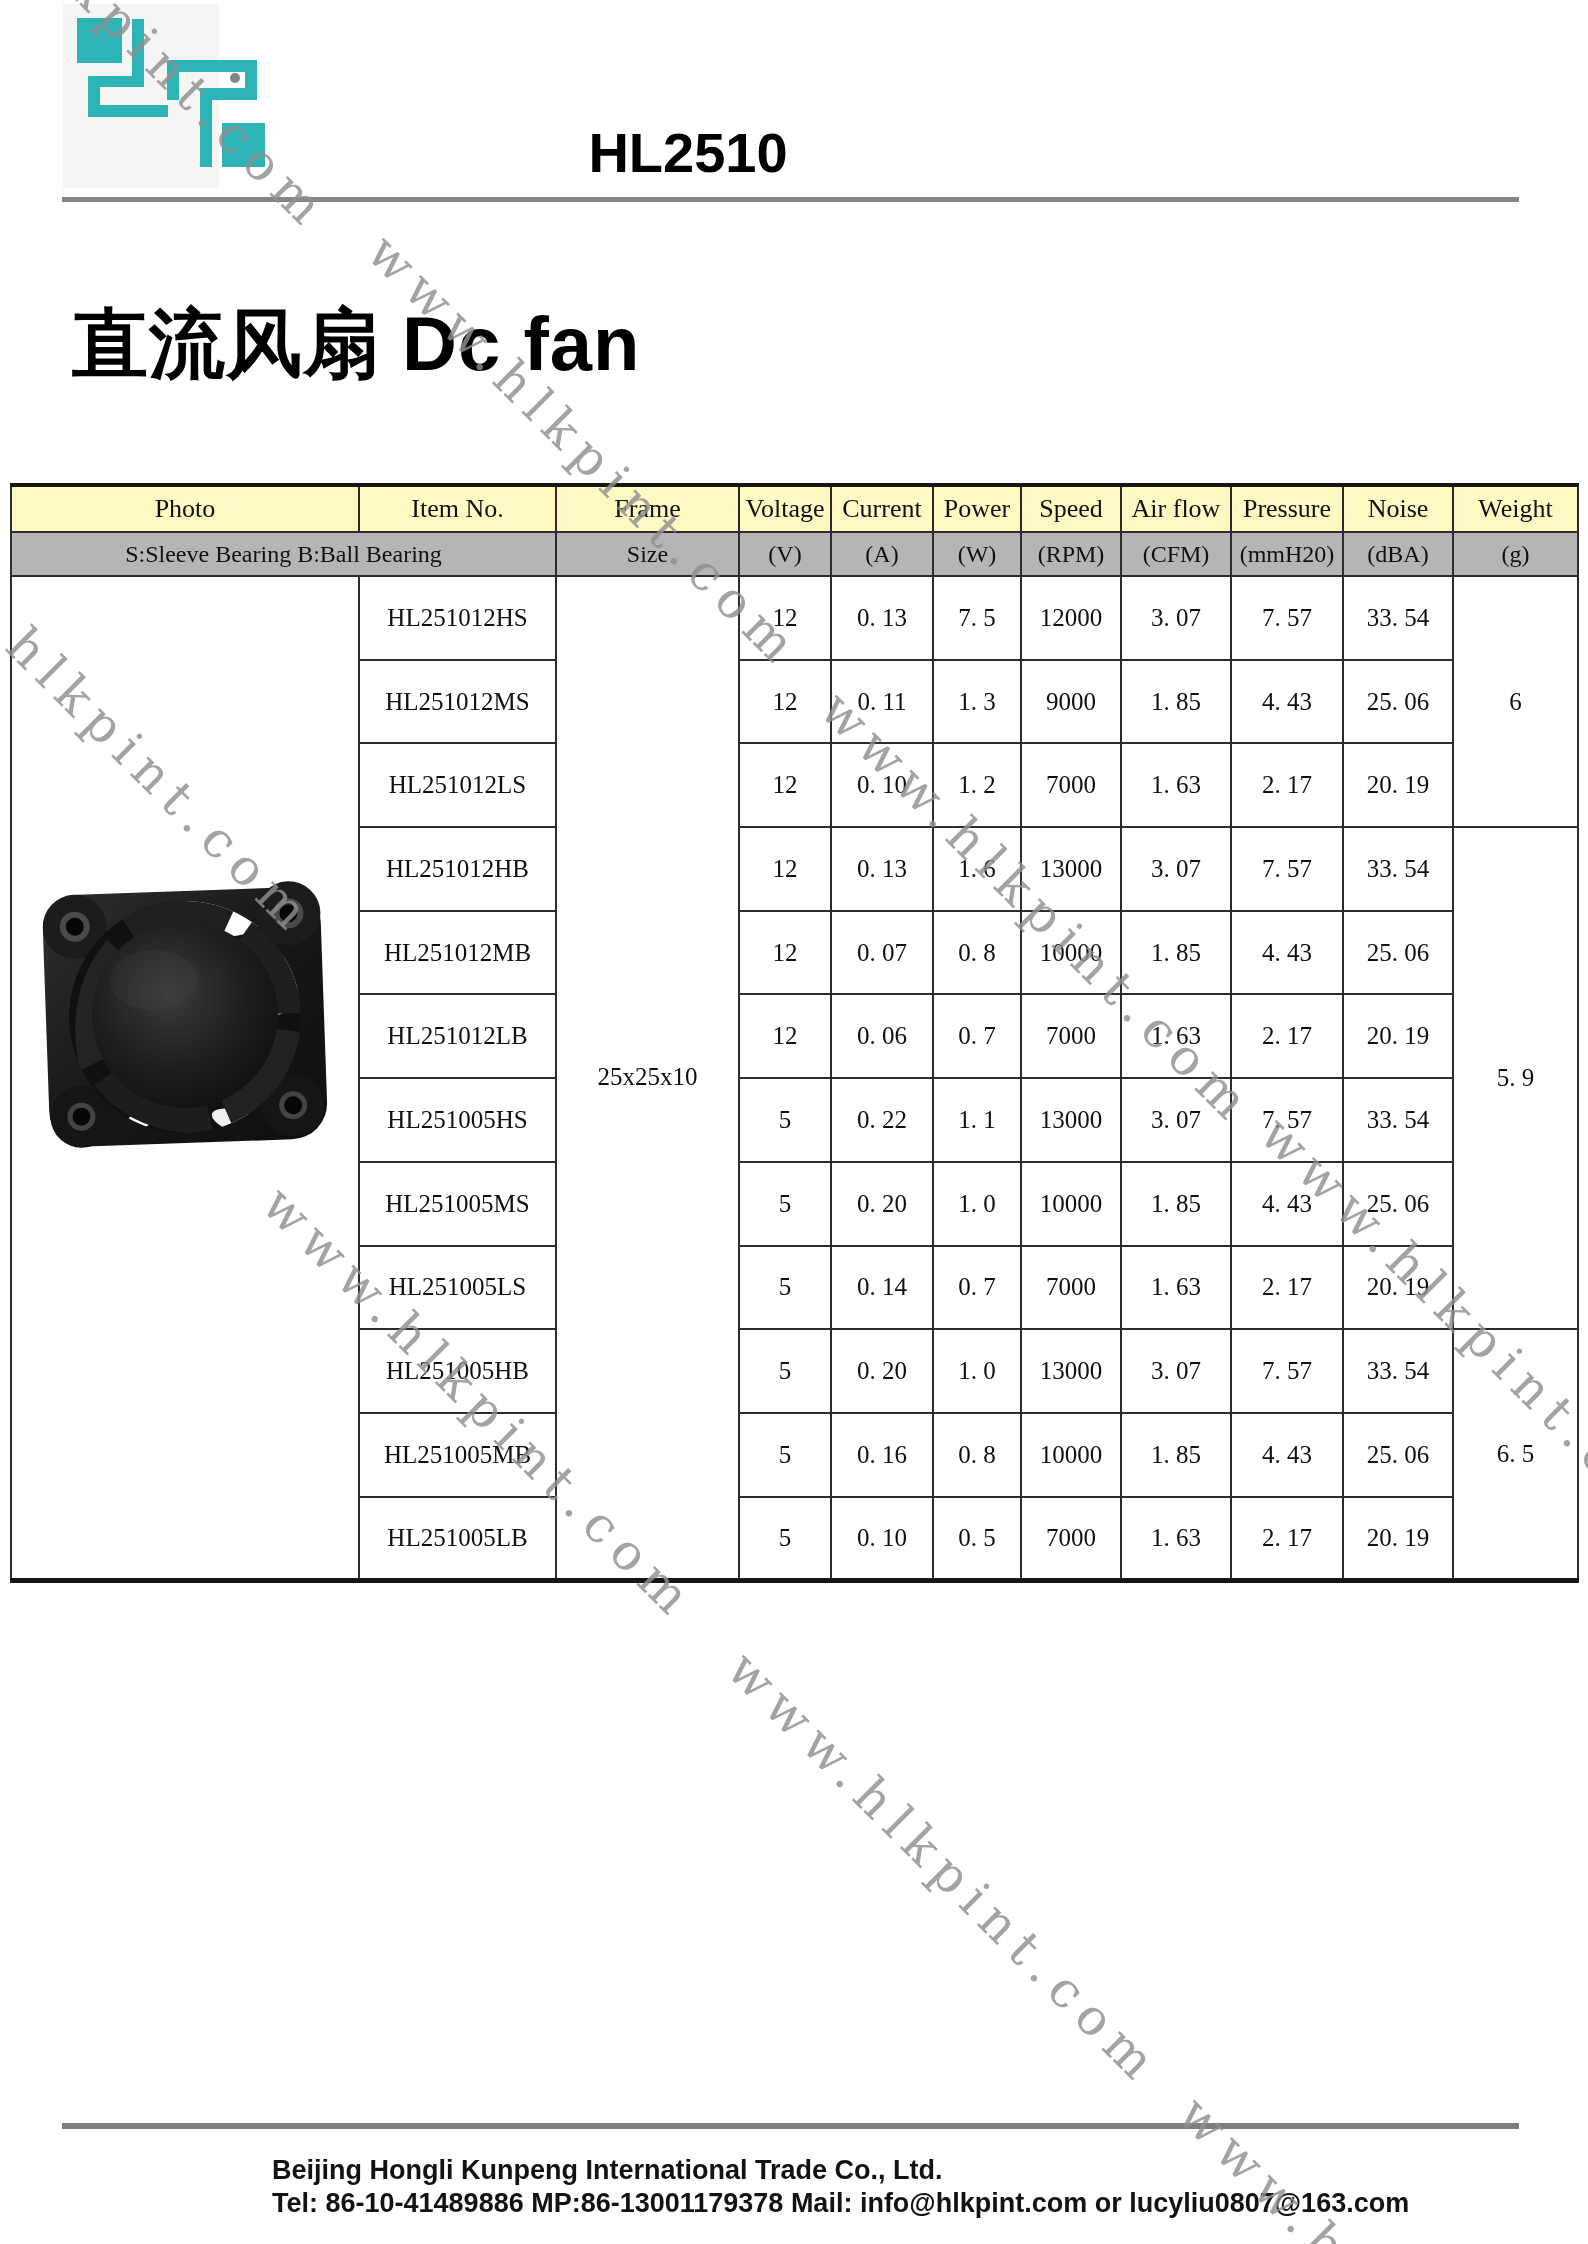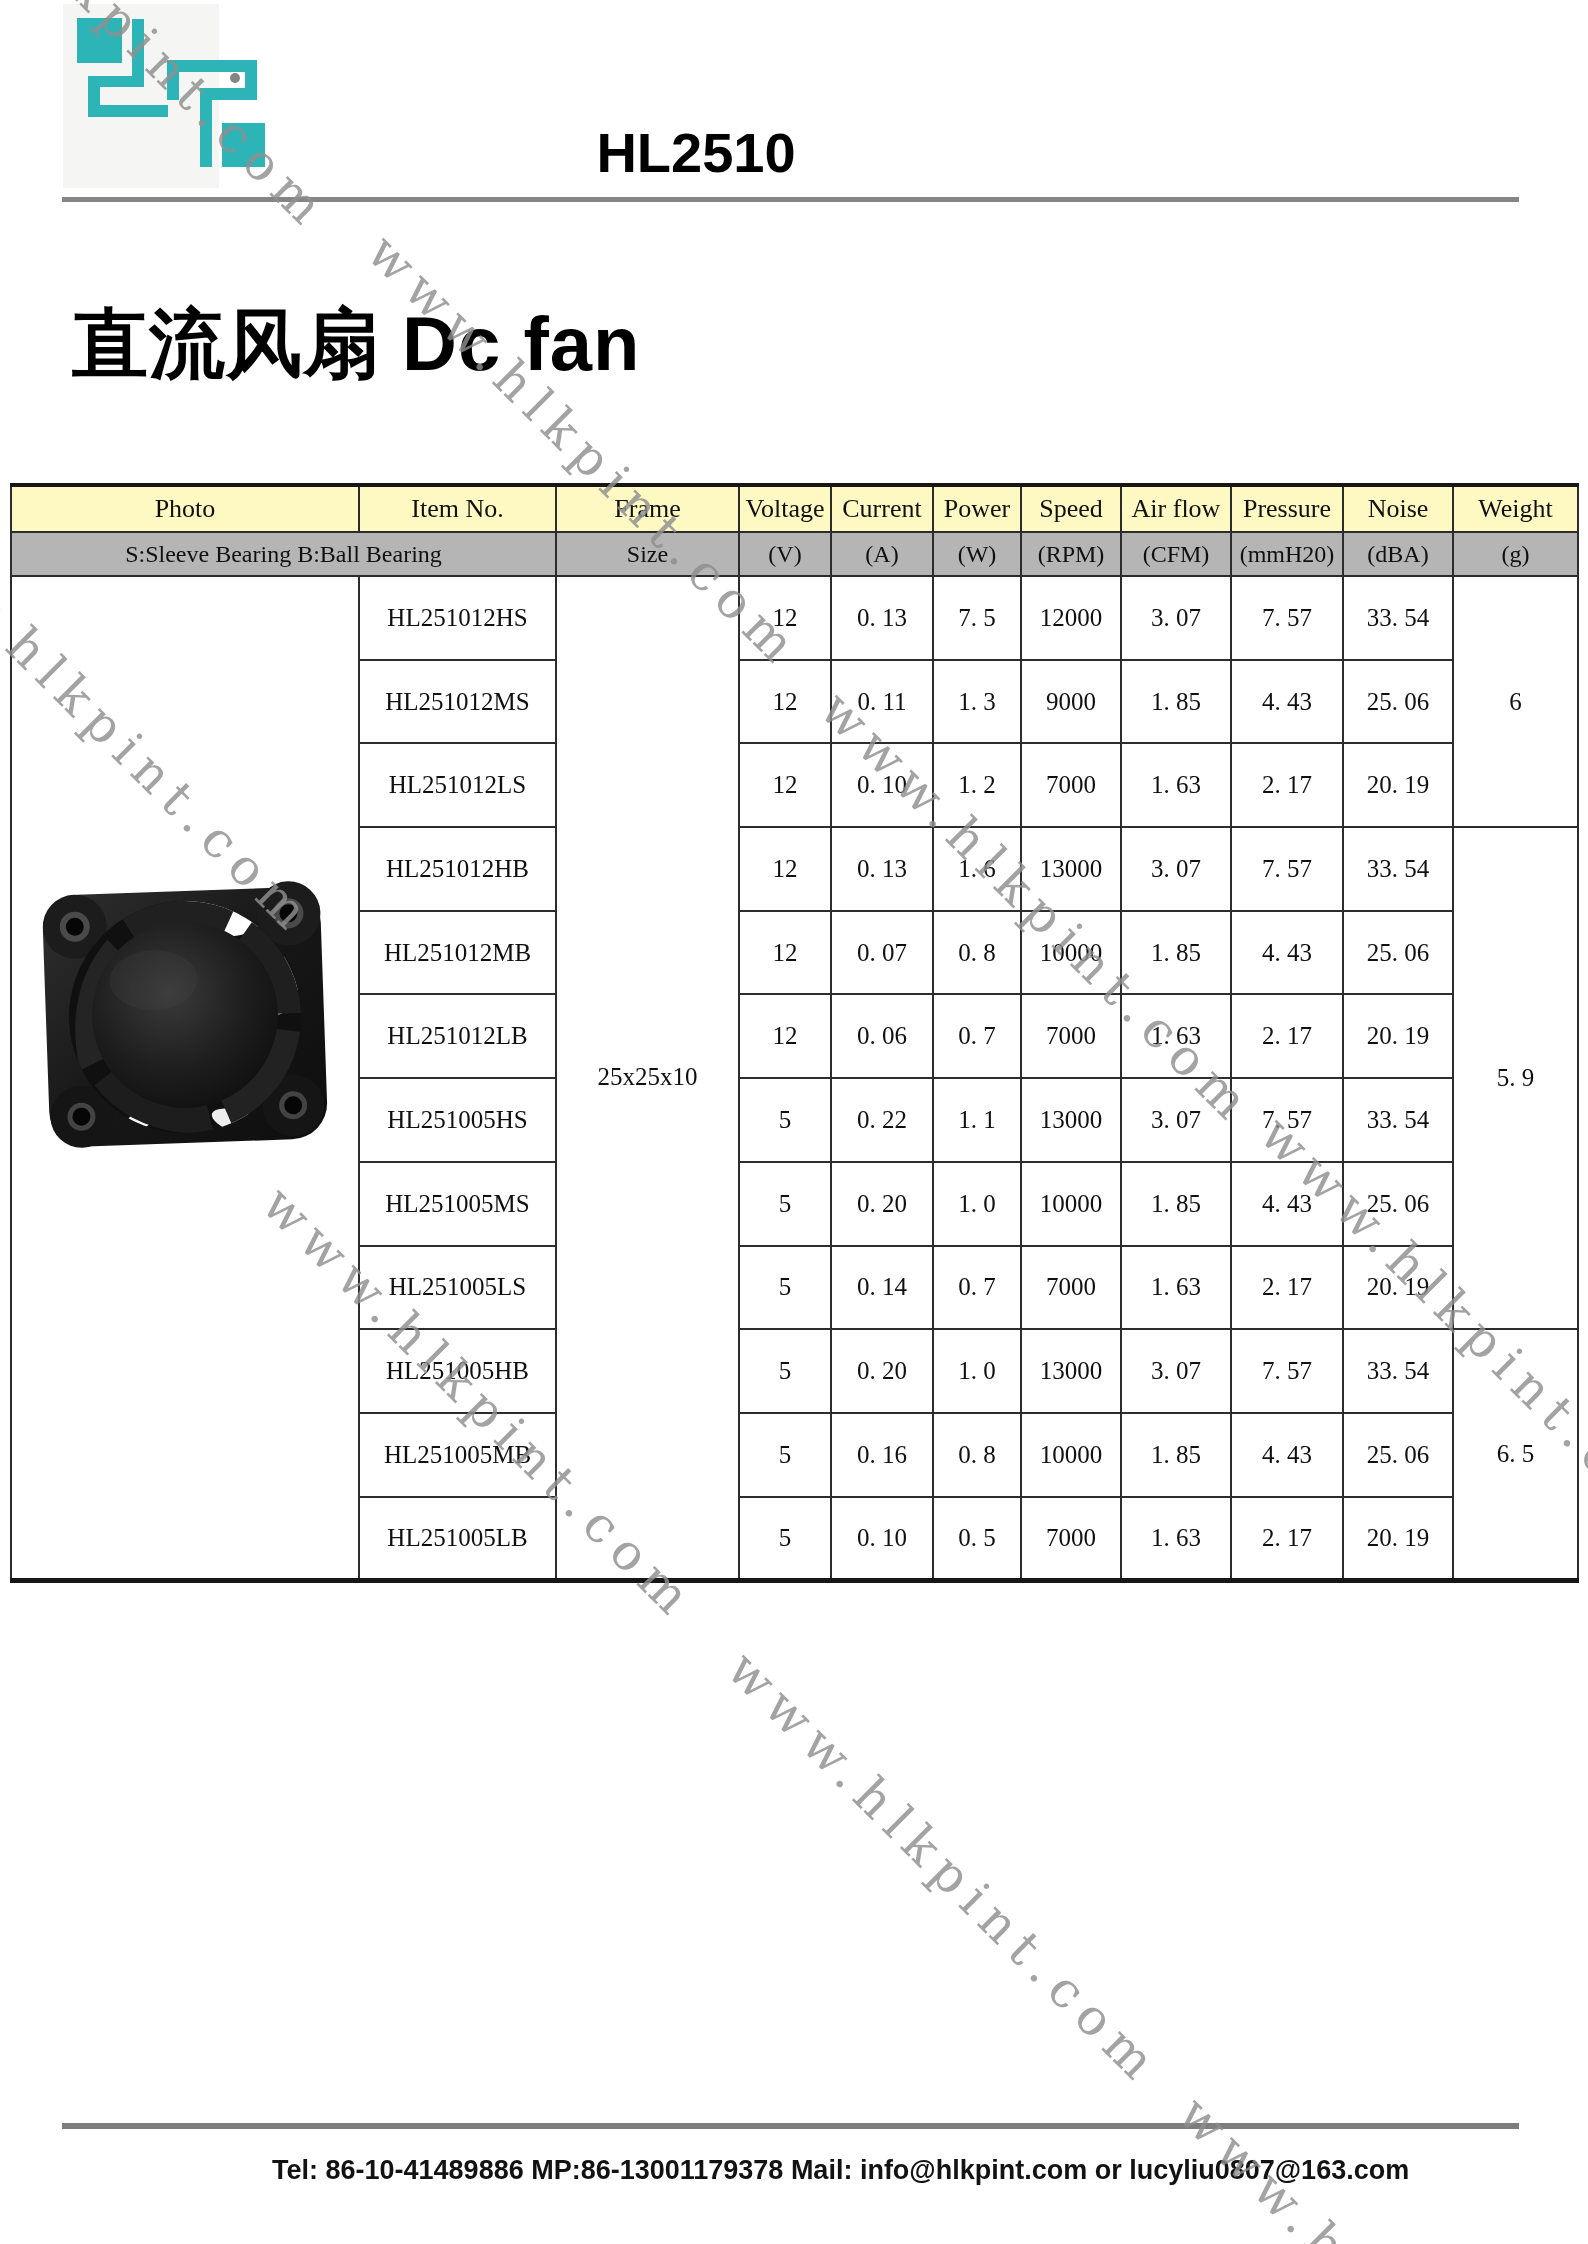--- a/index.html
+++ b/index.html
@@ -4,21 +4,21 @@
 <style>
   html,body{margin:0;padding:0;}
   body{
     width:1588px;height:2244px;position:relative;overflow:hidden;background:#ffffff;
     font-family:"Liberation Serif", serif;color:#111;
   }
   
   .logo-bg{position:absolute;left:63px;top:4px;width:156px;height:184px;background:#f5f5f3;}
   .logo{position:absolute;left:70px;top:10px;width:200px;height:170px;}
   .doc-title{
-    position:absolute;left:8px;top:120px;width:1376px;text-align:center;
+    position:absolute;left:0;top:120px;width:1376px;text-align:center;
     font-family:"Liberation Sans", sans-serif;font-weight:700;font-size:56px;color:#000;
   }
   .rule{position:absolute;left:62px;width:1457px;background:#858585;}
   .rule-top{top:197px;height:5px;}
   .rule-bottom{top:2123px;height:6px;background:#7d7d7d;}
   .heading{
     position:absolute;left:72px;top:294px;margin:0;
     font-family:"Liberation Sans", sans-serif;font-weight:700;font-size:76px;color:#000;
     letter-spacing:1px;white-space:nowrap;
   }
@@ -278,20 +278,21 @@
       <td>7000</td>
       <td>1. 63</td>
       <td>2. 17</td>
       <td>20. 19</td>
     </tr>
   </tbody>
 </table>
 
 <div class="rule rule-bottom"></div>
 <div class="footer">
+  <div>Beijing Hongli Kunpeng International Trade Co., Ltd.</div>
   <div>Tel: 86-10-41489886  MP:86-13001179378  Mail: info@hlkpint.com or lucyliu0807@163.com</div>
 </div>
 
 <div class="wm" style="left:-75px;top:-215px">www.hlkpint.com</div>
 <div class="wm" style="left:397px;top:223px">www.hlkpint.com</div>
 <div class="wm" style="left:850px;top:680px">www.hlkpint.com</div>
 <div class="wm" style="left:1290px;top:1105px">www.hlkpint.com</div>
 <div class="wm" style="left:-90px;top:490px">www.hlkpint.com</div>
 <div class="wm" style="left:292px;top:1175px">www.hlkpint.com</div>
 <div class="wm" style="left:757px;top:1640px">www.hlkpint.com</div>

